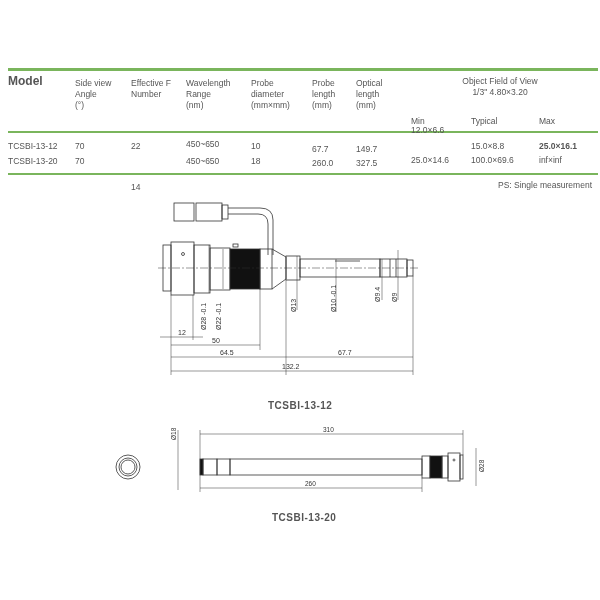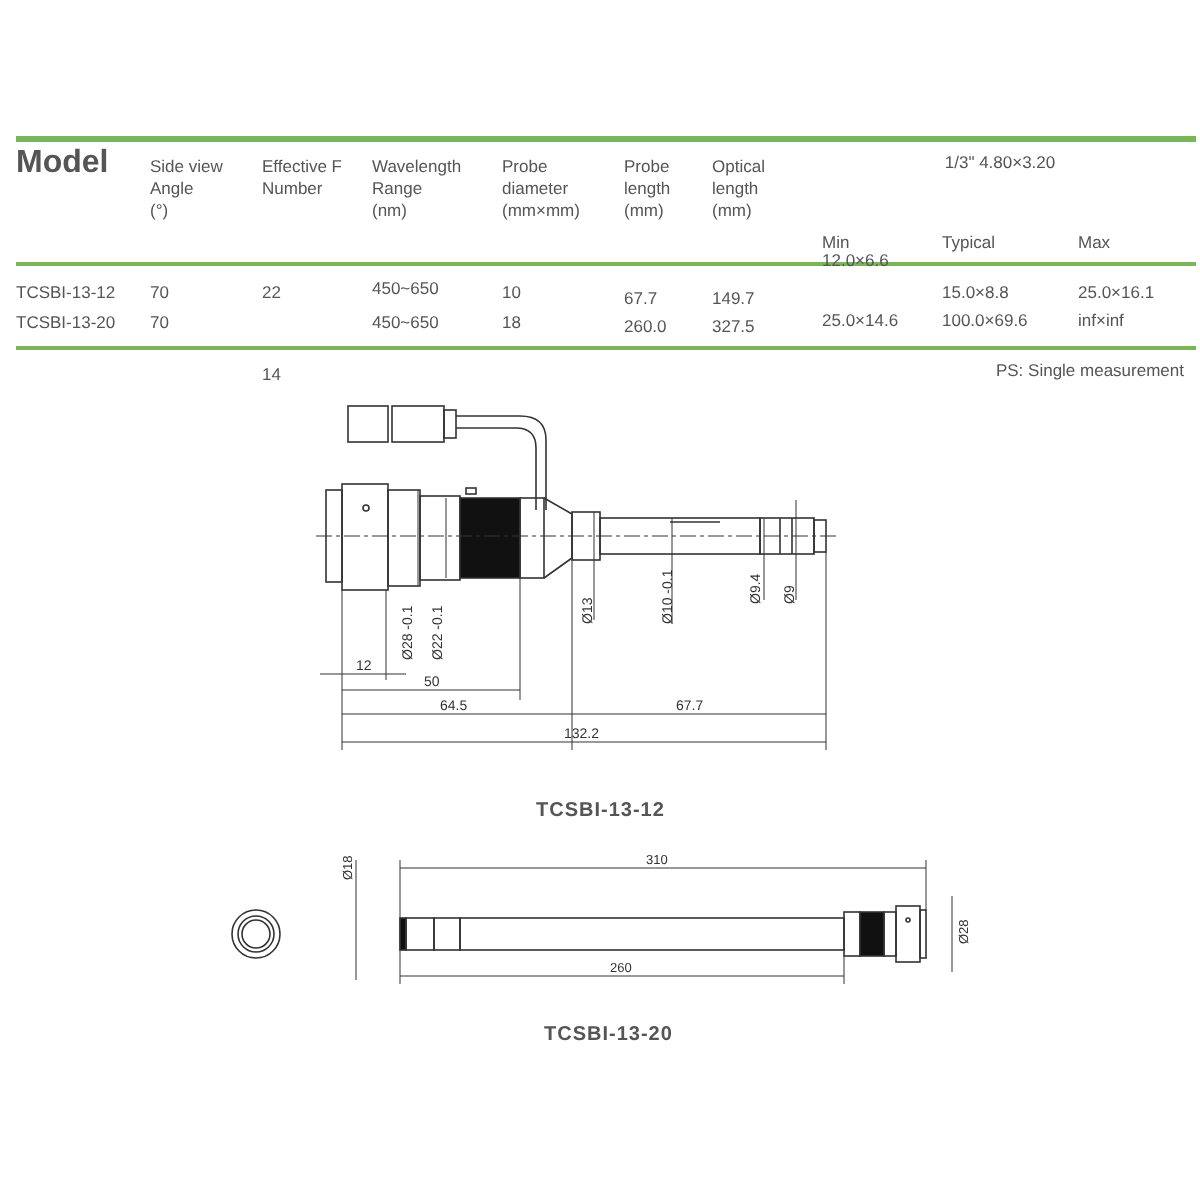--- a/index.html
+++ b/index.html
@@ -1,21 +1,21 @@
 <!DOCTYPE html>
 <html><head>
 <meta charset="utf-8">
 <style>
   html, body { margin:0; padding:0; background:#ffffff; }
   body { width:600px; height:600px; position:relative; overflow:hidden;
          font-family:"Liberation Sans", "DejaVu Sans", sans-serif; color:#444; }
   .abs { position:absolute; }
   .rule { position:absolute; left:8px; width:590px; background:#7ab55c; }
   .hdr { position:absolute; font-size:8.5px; line-height:11px; color:#555; }
-  .hdr-model { font-size:16px; font-weight:bold; color:#555; }
+  .hdr-model { font-size:12px; font-weight:bold; color:#555; }
   .cell { position:absolute; font-size:8.5px; color:#555; white-space:nowrap; }
   .note { position:absolute; font-size:8.5px; color:#555; }
   .caption { position:absolute; font-size:10px; font-weight:bold; color:#555; letter-spacing:0.5px; }
   svg text { font-family:"Liberation Sans", "DejaVu Sans", sans-serif; fill:#333; }
 </style>
 </head>
 <body>
 
 <div class="rule" style="top:68px;height:3px;"></div>
 
@@ -44,38 +44,39 @@
   <div>Probe</div>
   <div>length</div>
   <div>(mm)</div>
 </div>
 <div class="hdr" style="left:356px;top:78px;">
   <div>Optical</div>
   <div>length</div>
   <div>(mm)</div>
 </div>
 <div class="hdr" style="left:400px;top:76px;width:200px;text-align:center;">
+  <div>Object Field of View</div>
   <div>1/3"   4.80×3.20</div>
 </div>
 <div class="hdr" style="left:411px;top:116px;">Min</div>
 <div class="hdr" style="left:471px;top:116px;">Typical</div>
 <div class="hdr" style="left:539px;top:116px;">Max</div>
 
 <div class="rule" style="top:131px;height:2px;"></div>
 
 <div class="cell" style="left:8px;top:141px;">TCSBI-13-12</div>
 <div class="cell" style="left:75px;top:141px;">70</div>
 <div class="cell" style="left:131px;top:141px;">22</div>
 <div class="cell" style="left:186px;top:139px;">450~650</div>
 <div class="cell" style="left:251px;top:141px;">10</div>
 <div class="cell" style="left:312px;top:144px;">67.7</div>
 <div class="cell" style="left:356px;top:144px;">149.7</div>
 <div class="cell" style="left:411px;top:125px;">12.0×6.6</div>
 <div class="cell" style="left:471px;top:141px;">15.0×8.8</div>
-<div class="cell" style="left:539px;top:141px;">25.0×16.1</div>
+<div class="cell" style="left:539px;top:141px;font-weight:bold;">25.0×16.1</div>
 
 <div class="cell" style="left:8px;top:156px;">TCSBI-13-20</div>
 <div class="cell" style="left:75px;top:156px;">70</div>
 <div class="cell" style="left:131px;top:156px;margin-top:26px;">14</div>
 <div class="cell" style="left:186px;top:156px;">450~650</div>
 <div class="cell" style="left:251px;top:156px;">18</div>
 <div class="cell" style="left:312px;top:158px;">260.0</div>
 <div class="cell" style="left:356px;top:158px;">327.5</div>
 <div class="cell" style="left:411px;top:155px;">25.0×14.6</div>
 <div class="cell" style="left:471px;top:155px;">100.0×69.6</div>

